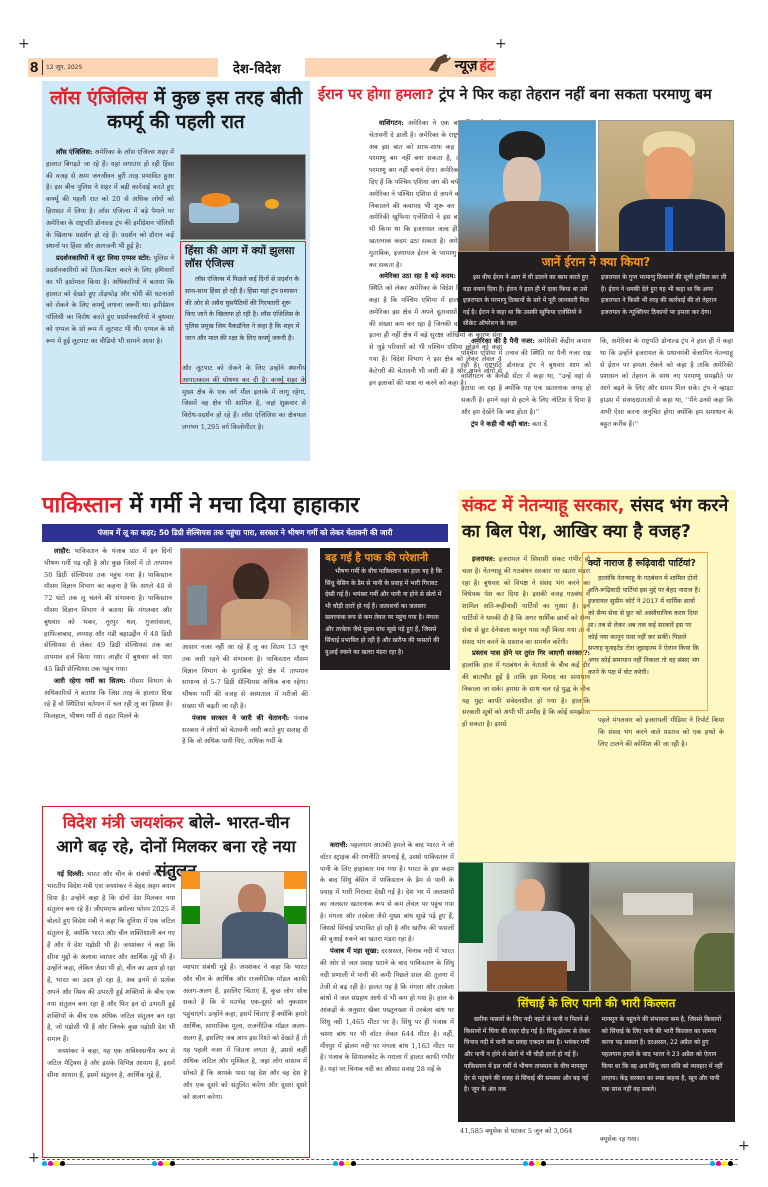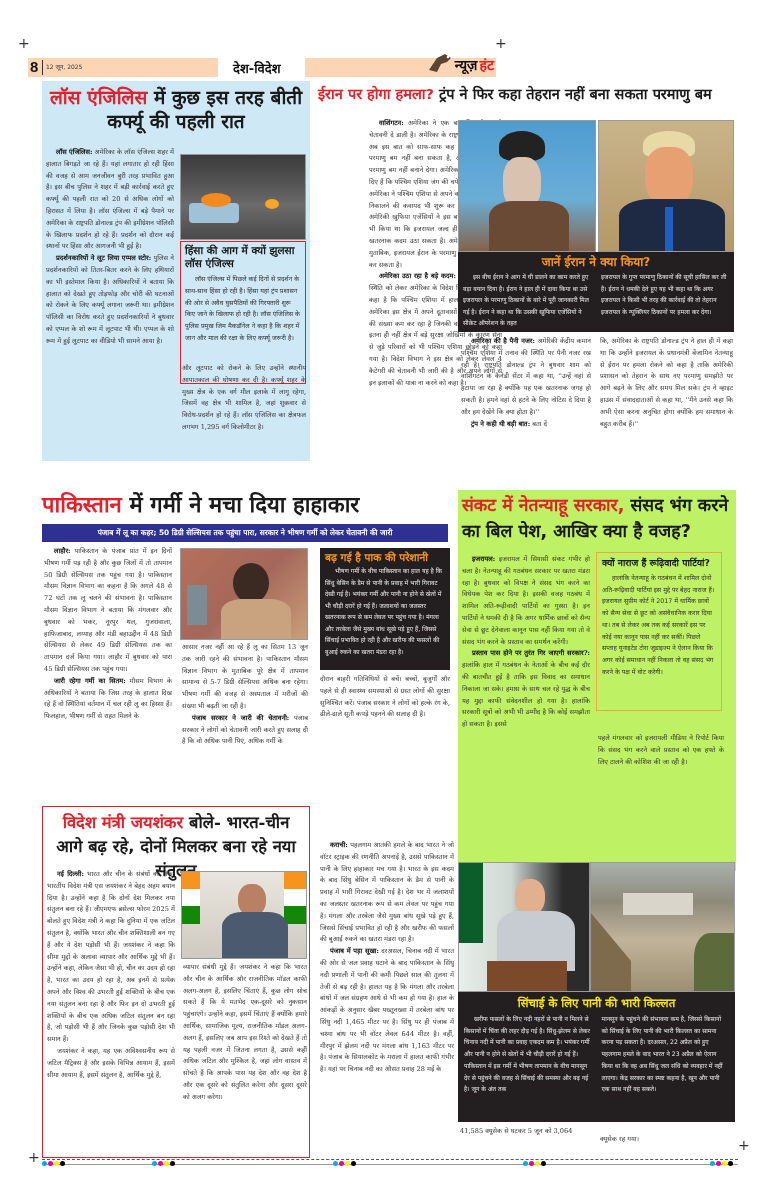--- a/index.html
+++ b/index.html
@@ -107,36 +107,35 @@
     <div style="position:absolute;left:6px;top:36px;width:20px;height:40px;background:#7d8c94"></div>
   </div>
   <div class="body" style="position:absolute;left:140px;top:152px;width:126px;">
     <p><span>आसार नजर नहीं आ रहे हैं लू का सितम 13 जून तक जारी रहने की संभावना है। पाकिस्तान मौसम विज्ञान विभाग के मुताबिक पूरे क्षेत्र में तापमान सामान्य से 5-7 डिग्री सेल्सियस अधिक बना रहेगा। भीषण गर्मी की वजह से अस्पताल में मरीजों की संख्या भी बढ़ती जा रही है।</span></p>
     <p style="text-indent:10px"><b>पंजाब सरकार ने जारी की चेतावनी:</b><span> पंजाब सरकार ने लोगों को चेतावनी जारी करते हुए सलाह दी है कि वो अधिक पानी पिएं, अधिक गर्मी के</span></p>
   </div>
   <div style="position:absolute;left:278px;top:58px;width:130px;height:122px;background:#231f20;padding:2px 5px">
     <div class="hl" style="color:#f7941d;font-size:10.5px;line-height:14px">बढ़ गई है पाक की परेशानी</div>
     <div style="color:#eee;font-family:'DejaVu Sans',sans-serif;font-size:6.1px;line-height:11.5px;text-indent:10px;margin-top:1px">भीषण गर्मी के बीच पाकिस्तान का हाल यह है कि सिंधु बेसिन के डैम से पानी के प्रवाह में भारी गिरावट देखी गई है। भयंकर गर्मी और पानी ना होने से खेतों में भी चौड़ी दरारें हो गई हैं। जलाशयों का जलस्तर खतरनाक रूप से कम लेवल पर पहुंच गया है। मंगला और तरबेला जैसे मुख्य बांध सूखे पड़े हुए हैं, जिससे सिंचाई प्रभावित हो रही है और खरीफ की फसलों की बुआई रुकने का खतरा मंडरा रहा है।</div>
   </div>
-  <div class="body" style="position:absolute;left:278px;top:184px;width:130px;">दौरान बाहरी गतिविधियों से बचें। बच्चों, बुजुर्गों और पहले से ही स्वास्थ्य समस्याओं से ग्रस्त लोगों की सुरक्षा सुनिश्चित करें। पंजाब सरकार ने लोगों को हल्के रंग के, ढीले-ढाले सूती कपड़े पहनने की सलाह दी है।</div>
-</div>
-
-<div style="position:absolute;left:458px;top:490px;width:278px;height:381px;background:#bef264">
+</div>
+
+<div style="position:absolute;left:458px;top:490px;width:278px;height:381px;background:#fef9c3">
   <div class="hl" style="position:absolute;left:4px;top:2px;width:272px;font-size:17.5px;line-height:26px">
     <span class="red">संकट में नेतन्याहू सरकार,</span><span class="black"> संसद भंग करने का बिल पेश, आखिर क्या है वजह?</span>
   </div>
   <div class="body" style="position:absolute;left:4px;top:64px;width:128px;">
     <p style="text-indent:10px"><b>इजरायल:</b><span> इजरायल में सियासी संकट गंभीर हो चला है। नेतन्याहू की गठबंधन सरकार पर खतरा मंडरा रहा है। बुधवार को विपक्ष ने संसद भंग करने का विधेयक पेश कर दिया है। इसकी वजह गठबंध में शामिल अति-रूढ़ीवादी पार्टियों का गुस्सा है। इन पार्टियों ने धमकी दी है कि अगर धार्मिक छात्रों को सैन्य सेवा से छूट देनेवाला कानून पास नहीं किया गया तो वे संसद भंग करने के प्रस्ताव का समर्थन करेंगी।</span></p>
     <p style="text-indent:10px"><b>प्रस्ताव पास होने पर तुरंत गिर जाएगी सरकार?:</b><span> हालांकि हाल में गठबंधन के नेताओं के बीच कई दौर की बातचीत हुई है ताकि इस विवाद का समाधान निकाला जा सके। हमास के साथ चल रहे युद्ध के बीच यह मुद्दा काफी संवेदनशील हो गया है। हालांकि सरकारी सूत्रों को अभी भी उम्मीद है कि कोई समझौता हो सकता है। इससे</span></p>
   </div>
-  <div style="position:absolute;left:138px;top:62px;width:126px;height:159px;border:1.5px solid #f7a541;padding:3px 5px">
+  <div style="position:absolute;left:124px;top:62px;width:126px;height:159px;border:1.5px solid #f7a541;padding:3px 5px">
     <div class="hl black" style="font-size:9.2px;line-height:13px">क्यों नाराज हैं रूढ़िवादी पार्टियां?</div>
     <div style="font-family:'DejaVu Sans',sans-serif;font-size:6.3px;line-height:11.7px;color:#333;text-indent:10px;margin-top:3px">हालांकि नेतन्याहू के गठबंधन में शामिल दोनों अति-रूढ़िवादी पार्टियां इस मुद्दे पर बेहद नाराज हैं। इजरायल सुप्रीम कोर्ट ने 2017 में धार्मिक छात्रों को सैन्य सेवा से छूट को असंवैधानिक करार दिया था। तब से लेकर अब तक कई सरकारें इस पर कोई नया कानून पास नहीं कर सकीं। पिछले सप्ताह यूनाइटेड टोरा जूडाइज्म ने ऐलान किया कि अगर कोई समाधान नहीं निकला तो वह संसद भंग करने के पक्ष में वोट करेगी।</div>
   </div>
-  <div class="body" style="position:absolute;left:140px;top:225px;width:126px;margin-top:18px;">पहले मंगलवार को इजरायली मीडिया ने रिपोर्ट किया कि संसद भंग करने वाले प्रस्ताव को एक हफ्ते के लिए टालने की कोशिश की जा रही है।</div>
+  <div class="body" style="position:absolute;left:140px;top:225px;width:126px;">पहले मंगलवार को इजरायली मीडिया ने रिपोर्ट किया कि संसद भंग करने वाले प्रस्ताव को एक हफ्ते के लिए टालने की कोशिश की जा रही है।</div>
 </div>
 
 <div style="position:absolute;left:42px;top:806px;width:268px;height:352px;border:1.5px solid #e4202a;">
   <div class="hl" style="position:absolute;left:4px;top:4px;width:258px;text-align:center;font-size:16.5px;line-height:24px">
     <span class="red">विदेश मंत्री जयशंकर</span><span class="black"> बोले- भारत-चीन आगे बढ़ रहे, दोनों मिलकर बना रहे नया संतुलन</span>
   </div>
   <div class="body" style="position:absolute;left:4px;top:62px;width:128px;">
     <p style="text-indent:10px"><b>नई दिल्ली:</b><span> भारत और चीन के संबंधों को लेकर भारतीय विदेश मंत्री एस जयशंकर ने बेहद अहम बयान दिया है। उन्होंने कहा है कि दोनों देश मिलकर नया संतुलन बना रहे हैं। जीएमएफ ब्रसेल्स फोरम 2025 में बोलते हुए विदेश मंत्री ने कहा कि दुनिया में एक जटिल संतुलन है, क्योंकि भारत और चीन शक्तिशाली बन गए हैं और ये देश पड़ोसी भी हैं। जयशंकर ने कहा कि सीमा मुद्दों के अलावा व्यापार और आर्थिक मुद्दे भी हैं। उन्होंने कहा, लेकिन जैसा भी हो, चीन का उदय हो रहा है, भारत का उदय हो रहा है, अब इनमें से प्रत्येक अपने और विश्व की उभरती हुई शक्तियों के बीच एक नया संतुलन बना रहा है और फिर इन दो उभरती हुई शक्तियों के बीच एक अधिक जटिल संतुलन बन रहा है, जो पड़ोसी भी हैं और जिनके कुछ पड़ोसी देश भी समान हैं।</span></p>
     <p style="text-indent:10px"><span>जयशंकर ने कहा, यह एक अविश्वसनीय रूप से जटिल मैट्रिक्स है और इसके विभिन्न आयाम हैं, इसमें सीमा आयाम हैं, इसमें संतुलन है, आर्थिक मुद्दे हैं,</span></p>
   </div>

